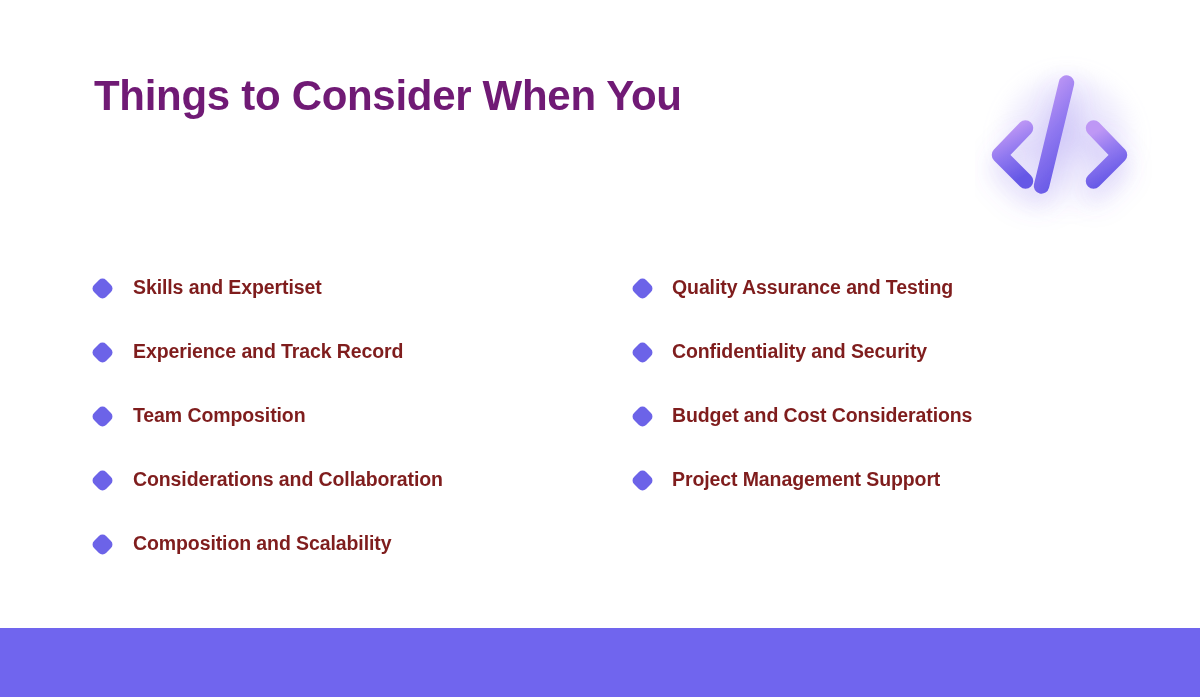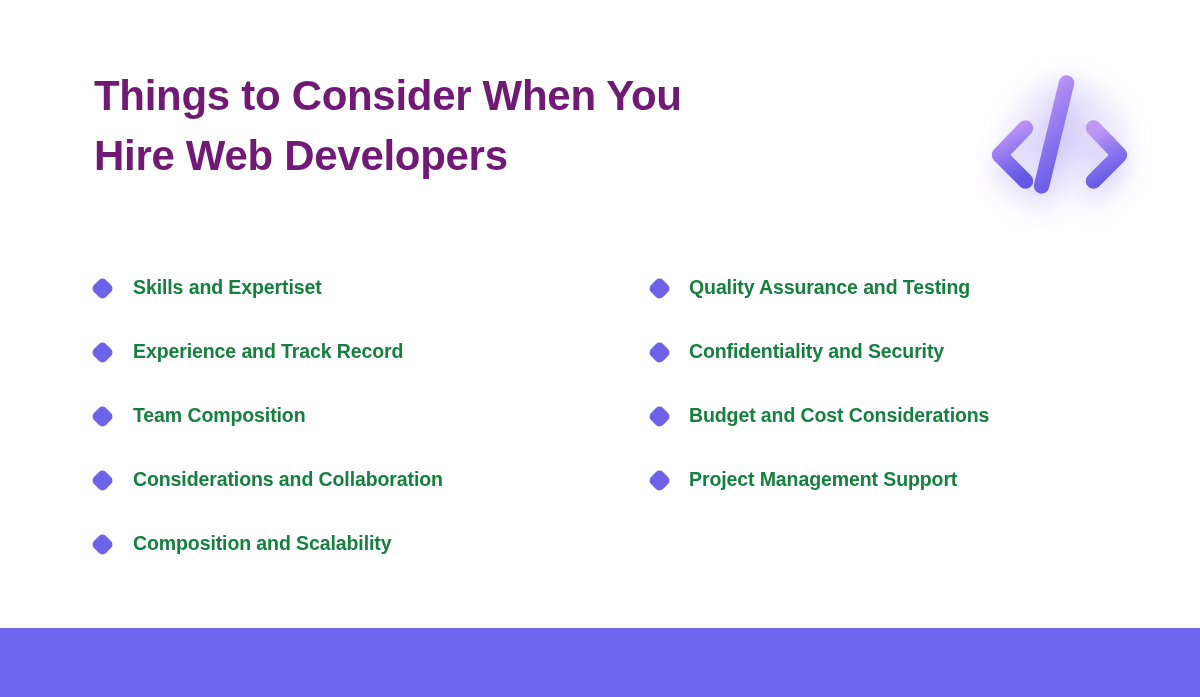--- a/index.html
+++ b/index.html
@@ -75,21 +75,21 @@
     left: 0;
     top: 256px;
     width: 1200px;
     height: 330px;
   }
   .column {
     position: absolute;
     top: 0;
   }
   .column.left  { left: 94px;  width: 520px; }
-  .column.right { left: 651px; width: 540px; }
+  .column.right { left: 634px; width: 540px; }
 
   .list-item {
     position: relative;
     height: 64px;
     display: flex;
     align-items: center;
   }
 
   .bullet {
     flex: 0 0 auto;
@@ -100,21 +100,21 @@
     border-radius: 5px;
     transform: rotate(45deg);
   }
   .column.right .bullet {
     margin-right: 21px;
   }
 
   .item-label {
     font-size: 19.5px;
     font-weight: 700;
-    color: #15803d;
+    color: #7f1d1d;
     letter-spacing: -0.1px;
     white-space: nowrap;
     line-height: 1;
   }
 
   
   .bottom-bar {
     position: absolute;
     left: 0;
     top: 628px;
@@ -123,21 +123,20 @@
     background: #7065EE;
   }
 </style>
 </head>
 <body>
 
 <div class="slide">
 
   <h1 class="heading">
     <span class="line">Things to Consider When You</span>
-    <span class="line">Hire Web Developers</span>
   </h1>
 
   <div class="code-icon-wrap">
     <div class="code-icon-glow"></div>
     <svg class="code-icon-svg" viewBox="0 0 180 180">
       <defs>
         <linearGradient id="codeGrad" x1="0.35" y1="0" x2="0.62" y2="1">
           <stop offset="0%" stop-color="#BE97F5"></stop>
           <stop offset="45%" stop-color="#9179F0"></stop>
           <stop offset="100%" stop-color="#6558E6"></stop>

